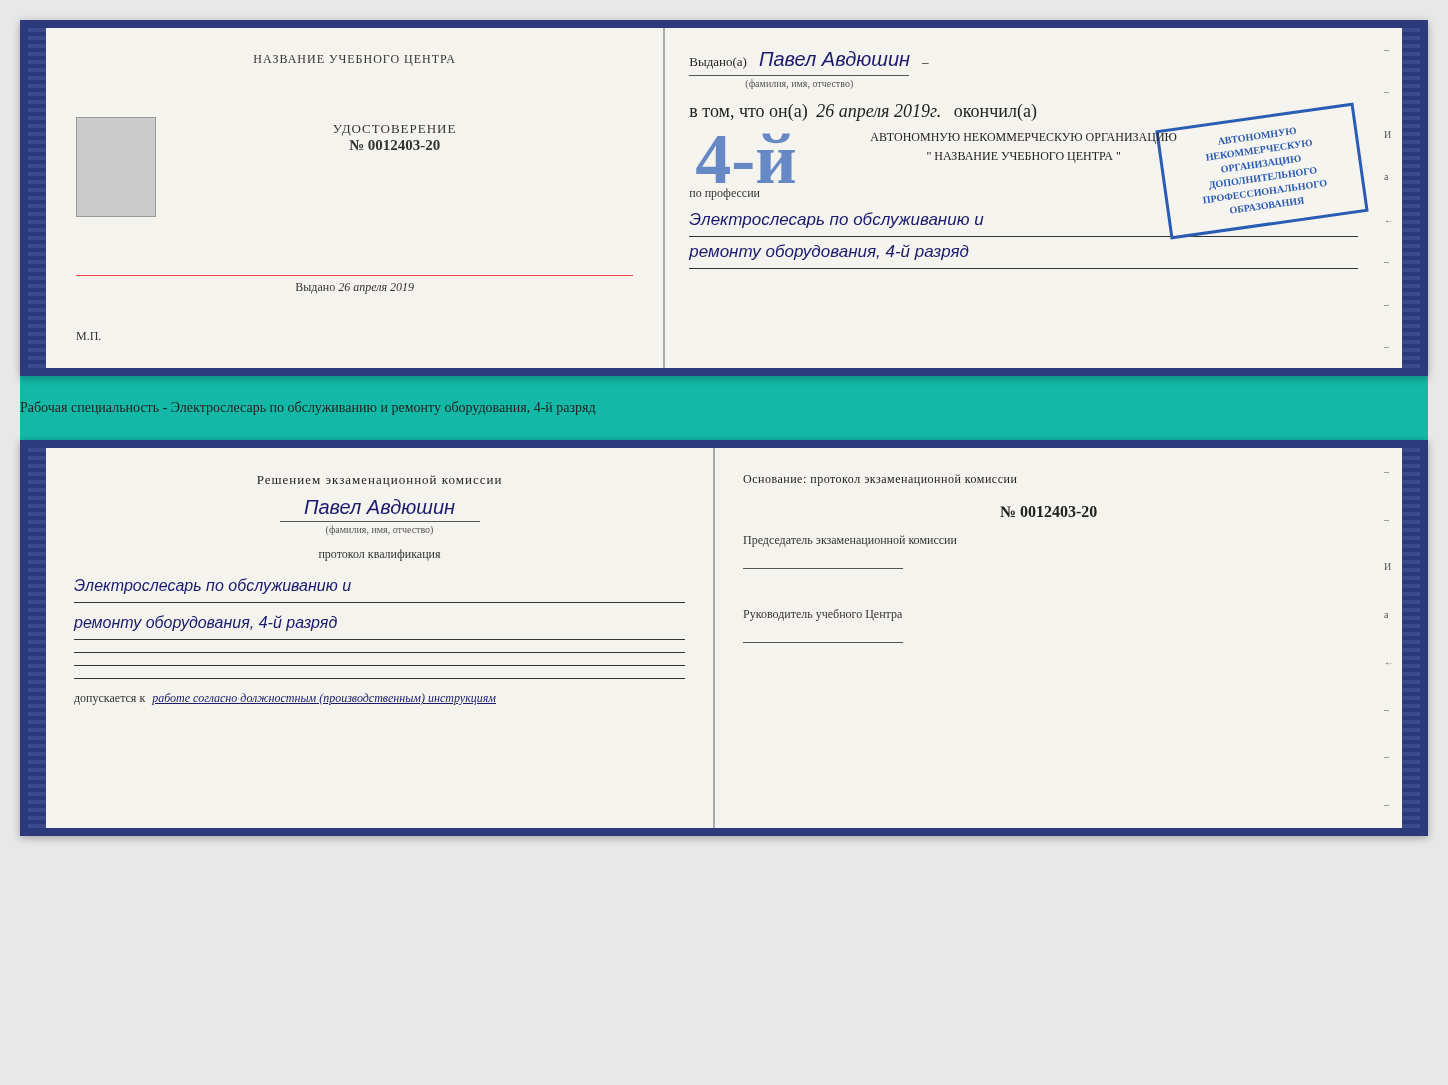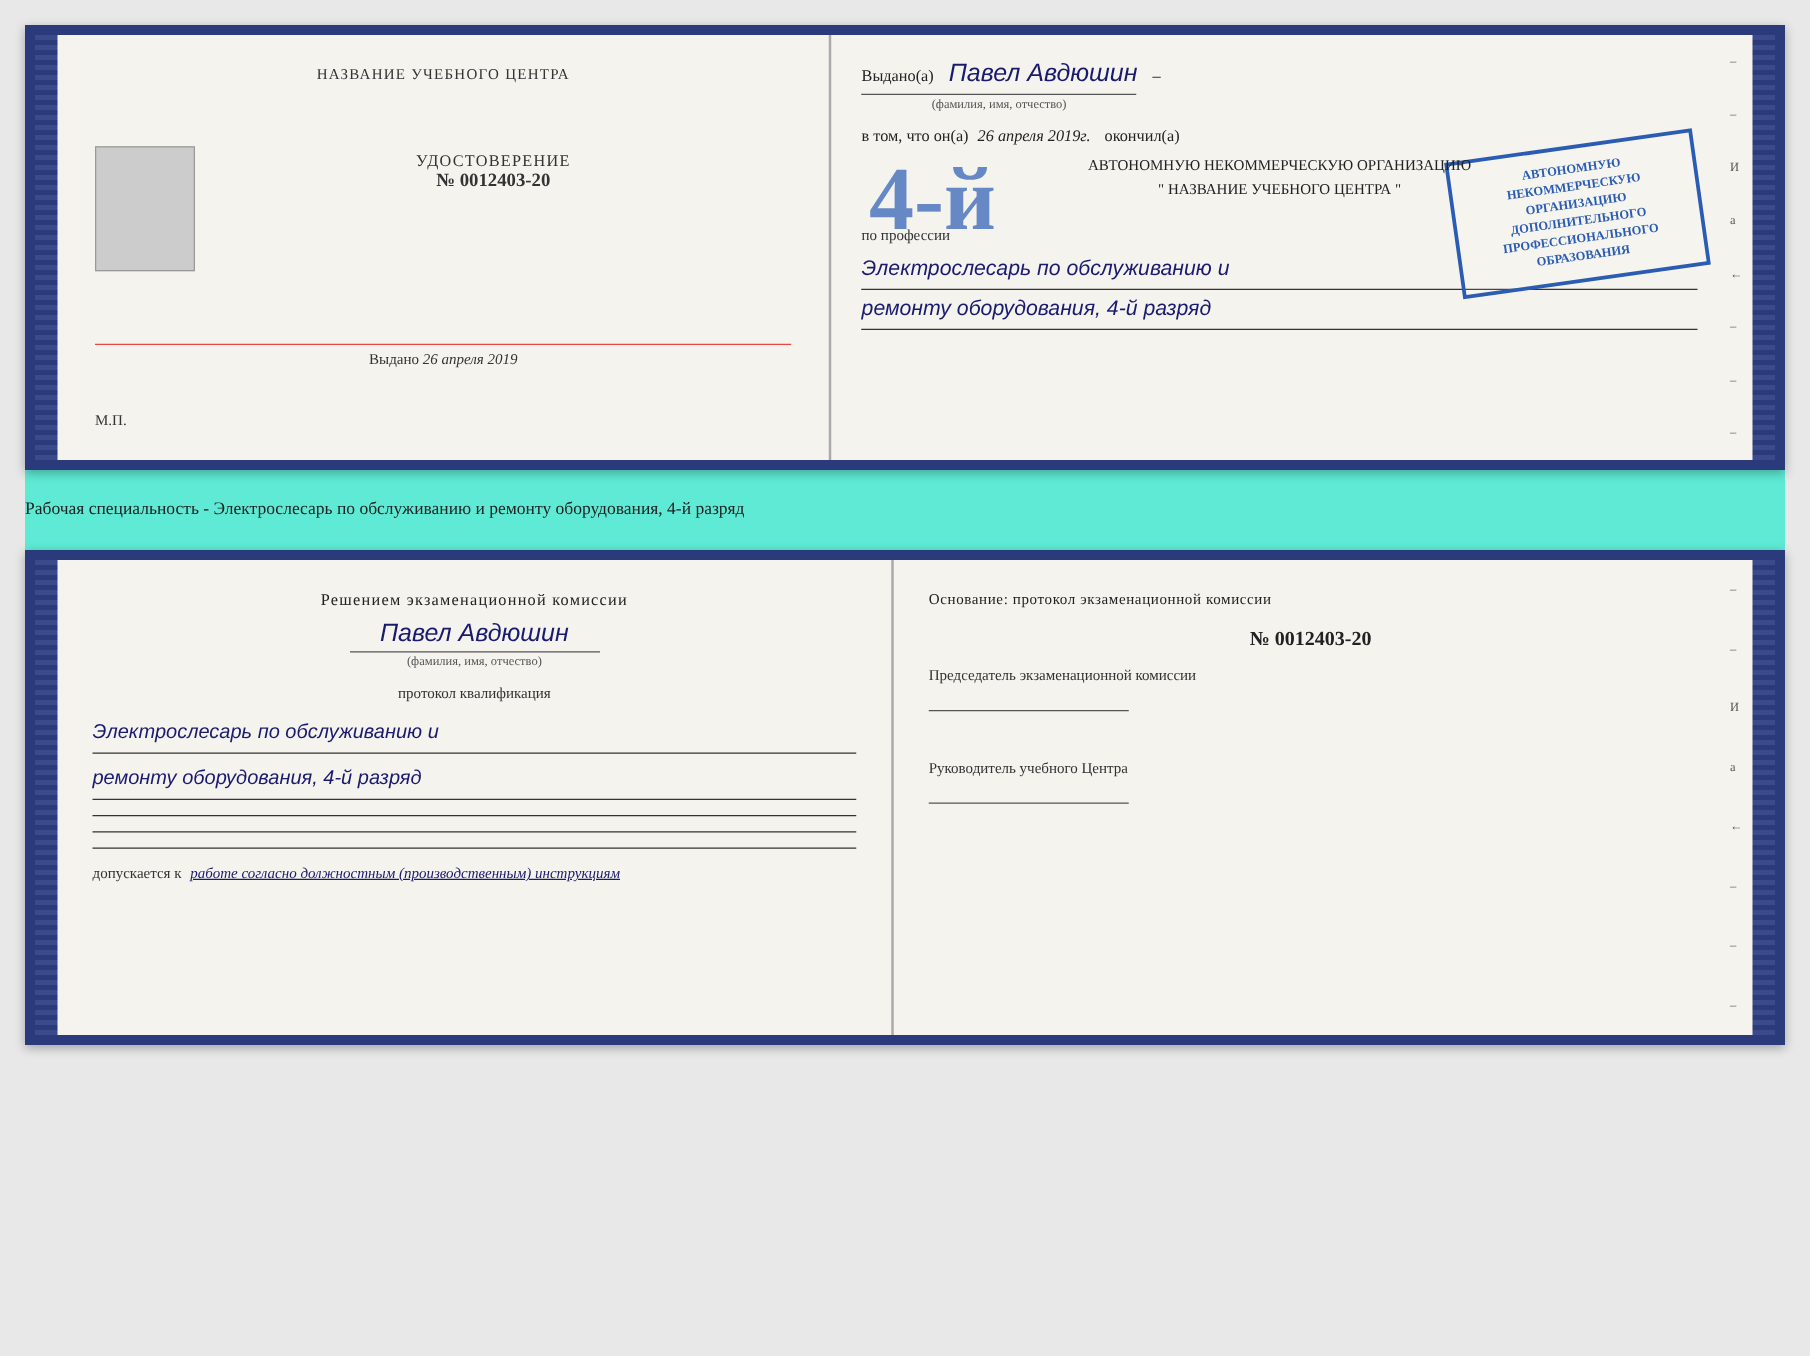--- a/index.html
+++ b/index.html
@@ -5,21 +5,21 @@
     * { box-sizing: border-box; margin: 0; padding: 0; }
     body {
       background: #e8e8e8;
       font-family: 'Times New Roman', Times, serif;
       padding: 20px;
       width: 1448px;
       min-height: 1085px;
     }
 
     .page-wrapper {
-      background: #5eead4;
+      background: #14b8a6;
       display: flex;
       flex-direction: column;
       gap: 16px;
     }
 
     
     .top-document {
       display: flex;
       width: 100%;
       background: #f5f3ee;
@@ -378,21 +378,21 @@
 
     <div class="top-right-page">
 
       <div style="margin-bottom:4px;">
         <span class="received-line" style="font-size:13px;">Выдано(а)</span>
         <span class="handwritten-name" style="margin-left:8px;">Павел Авдюшин</span>
         <span style="margin-left:8px; font-size:13px;">–</span>
       </div>
       <div class="fio-label">(фамилия, имя, отчество)</div>
 
-      <div style="margin-bottom:6px; font-size:13px; color:#222;">
+      <div style="margin-bottom:6px; font-size:18px; color:#222;">
         <span>в том, что он(а)</span>
         <span style="font-style:italic; margin-left:4px;">26 апреля 2019г.</span>
         <span style="margin-left:8px;">окончил(а)</span>
       </div>
 
       <div class="big-number-overlay">4-й</div>
 
       <div class="org-name-block" style="position:relative; z-index:2;">
         <div>АВТОНОМНУЮ НЕКОММЕРЧЕСКУЮ ОРГАНИЗАЦИЮ</div>
         <div>" НАЗВАНИЕ УЧЕБНОГО ЦЕНТРА "</div>

